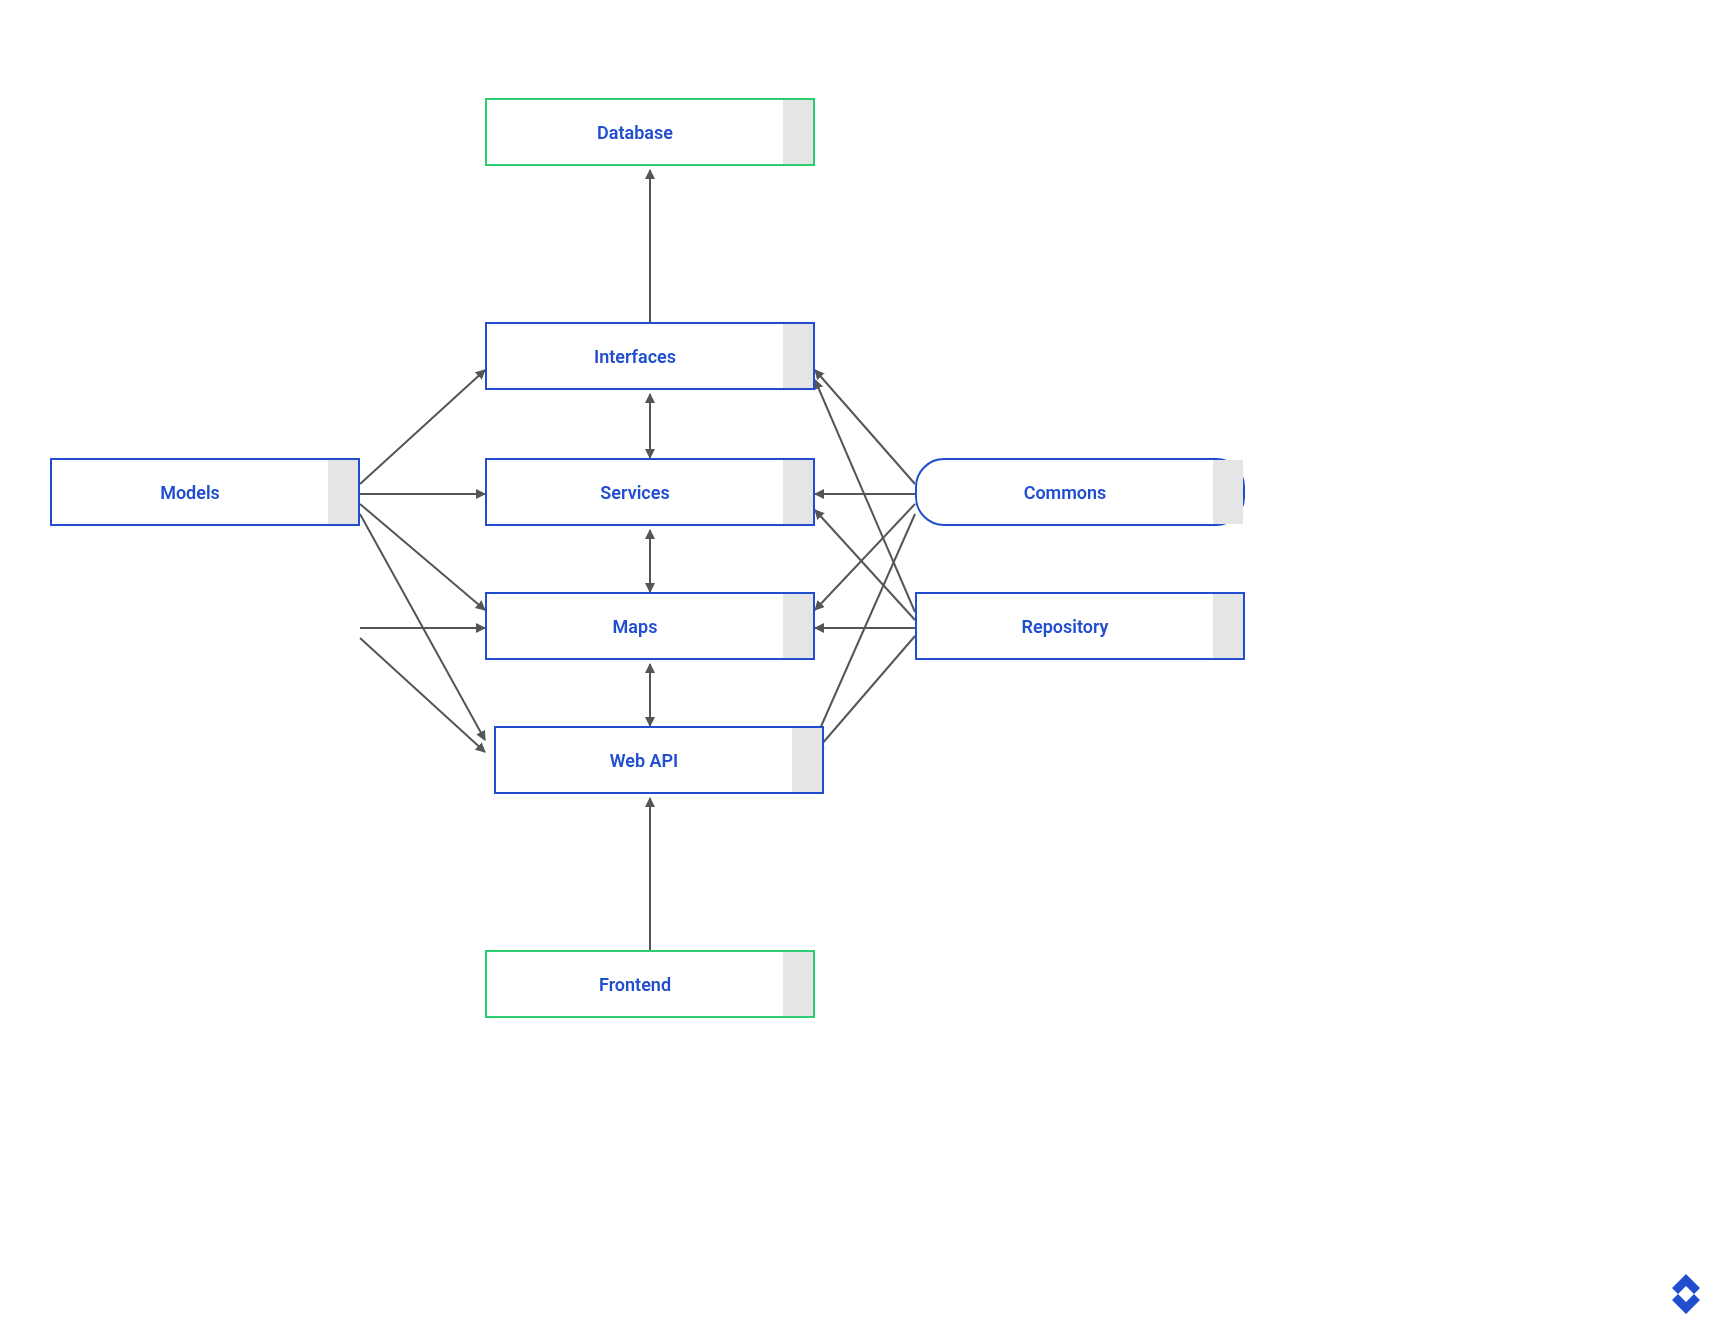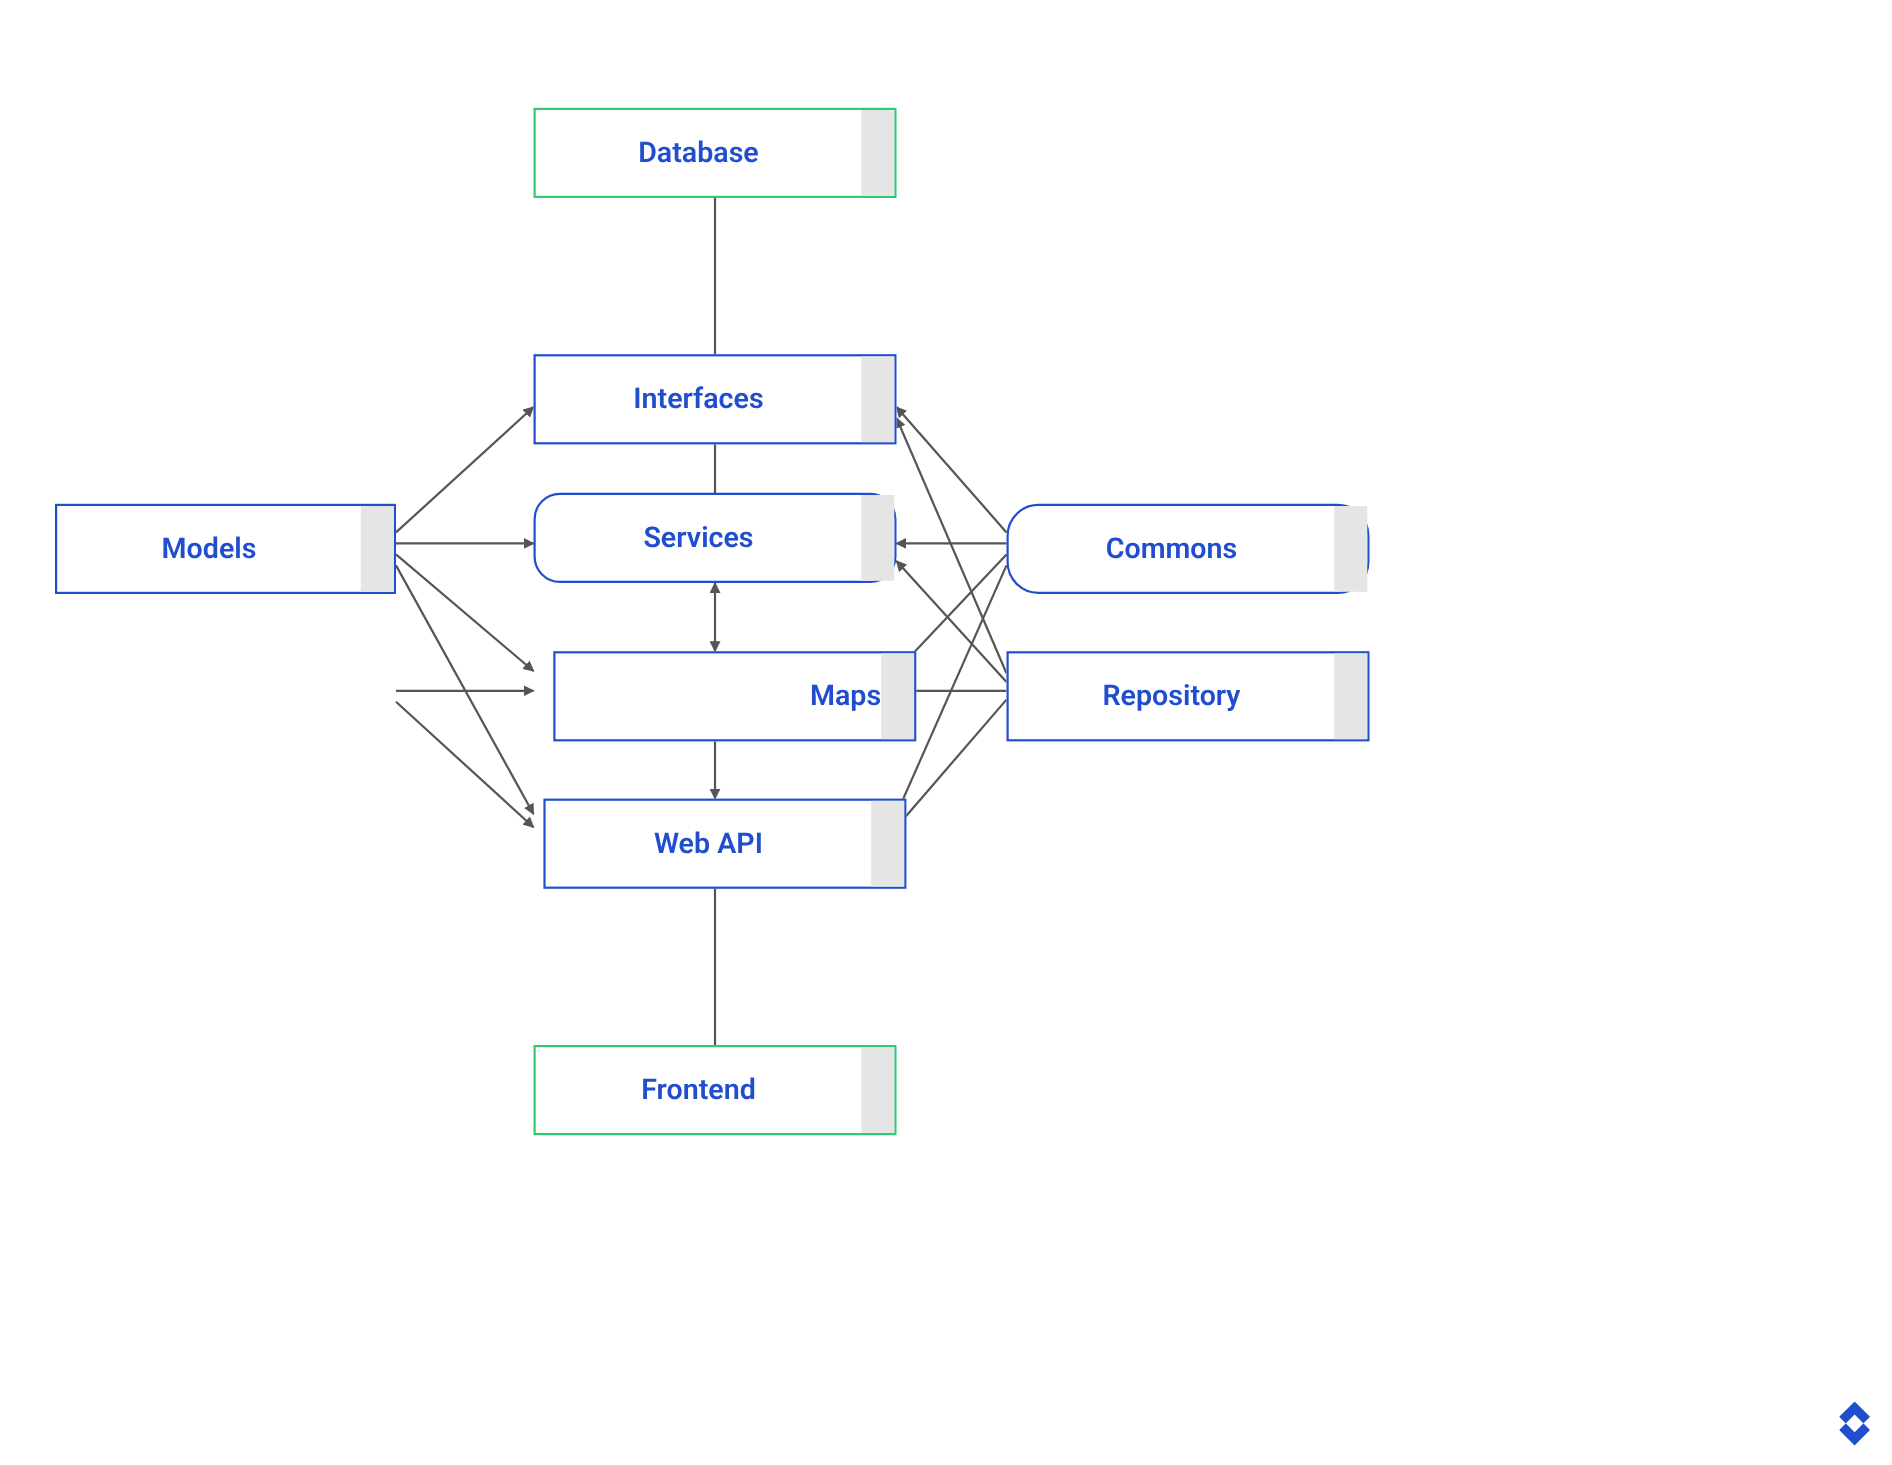--- a/index.html
+++ b/index.html
@@ -12,26 +12,26 @@
     position: relative;
   }
   .canvas {
     position: absolute;
     top: 0; left: 0;
     width: 1720px; height: 1332px;
   }
   .node {
     position: absolute;
     box-sizing: border-box;
-    height: 82px;
+    height: 68px;
     background: #ffffff;
     display: flex;
     align-items: center;
     justify-content: center;
-    font-size: 26px;
+    font-size: 18px;
     font-weight: 600;
     padding-right: 30px; 
   }
   .node-blue   { border: 2px solid #204ecf; }
   .node-green  { border: 2px solid #2ecc71; }
   .node-label  { color: #204ecf; }
   .side-tab {
     position: absolute;
     right: 0; top: 0;
     width: 30px; height: 100%;
@@ -91,26 +91,26 @@
   <div id="node-database" class="node node-green" style="left: 485px; top: 98px; width: 330px;">
     <span class="node-label">Database</span>
     <div class="side-tab"></div>
   </div>
 
   <div id="node-repository" class="node node-blue" style="left: 485px; top: 322px; width: 330px;">
     <span class="node-label">Interfaces</span>
     <div class="side-tab"></div>
   </div>
 
-  <div id="node-services" class="node node-blue" style="left: 485px; top: 448px; width: 330px; border-radius: 24px;">
+  <div id="node-services" class="node node-blue" style="left: 485px; top: 458px; width: 330px;">
     <span class="node-label">Services</span>
     <div class="side-tab"></div>
   </div>
 
-  <div id="node-maps" class="node node-blue" style="left: 503px; top: 592px; width: 330px; justify-content: flex-end;">
+  <div id="node-maps" class="node node-blue" style="left: 485px; top: 592px; width: 330px;">
     <span class="node-label">Maps</span>
     <div class="side-tab"></div>
   </div>
 
   <div id="node-webapi" class="node node-blue" style="left: 477px; top: 726px; width: 330px; margin-left: 17px;">
     <span class="node-label">Web API</span>
     <div class="side-tab"></div>
   </div>
 
   <div id="node-frontend" class="node node-green" style="left: 485px; top: 950px; width: 330px;">

